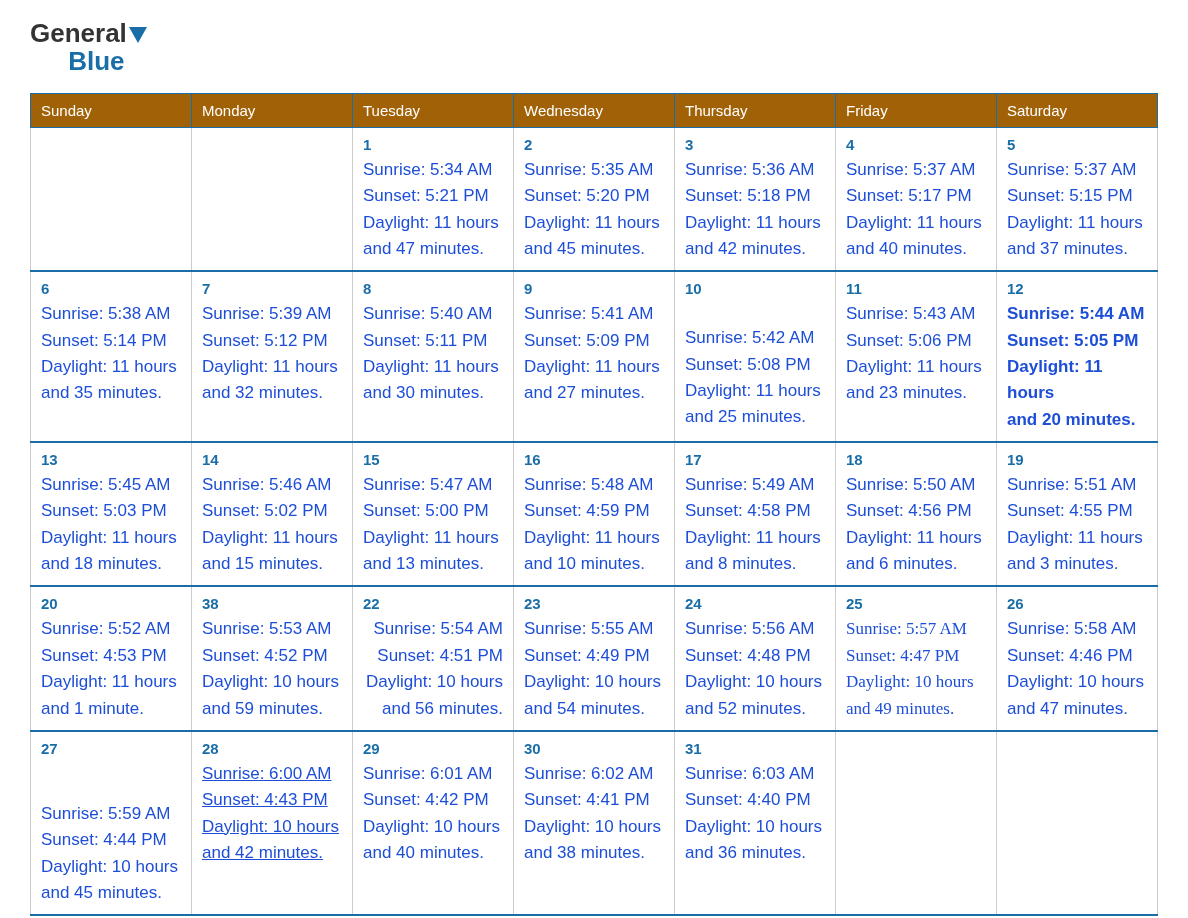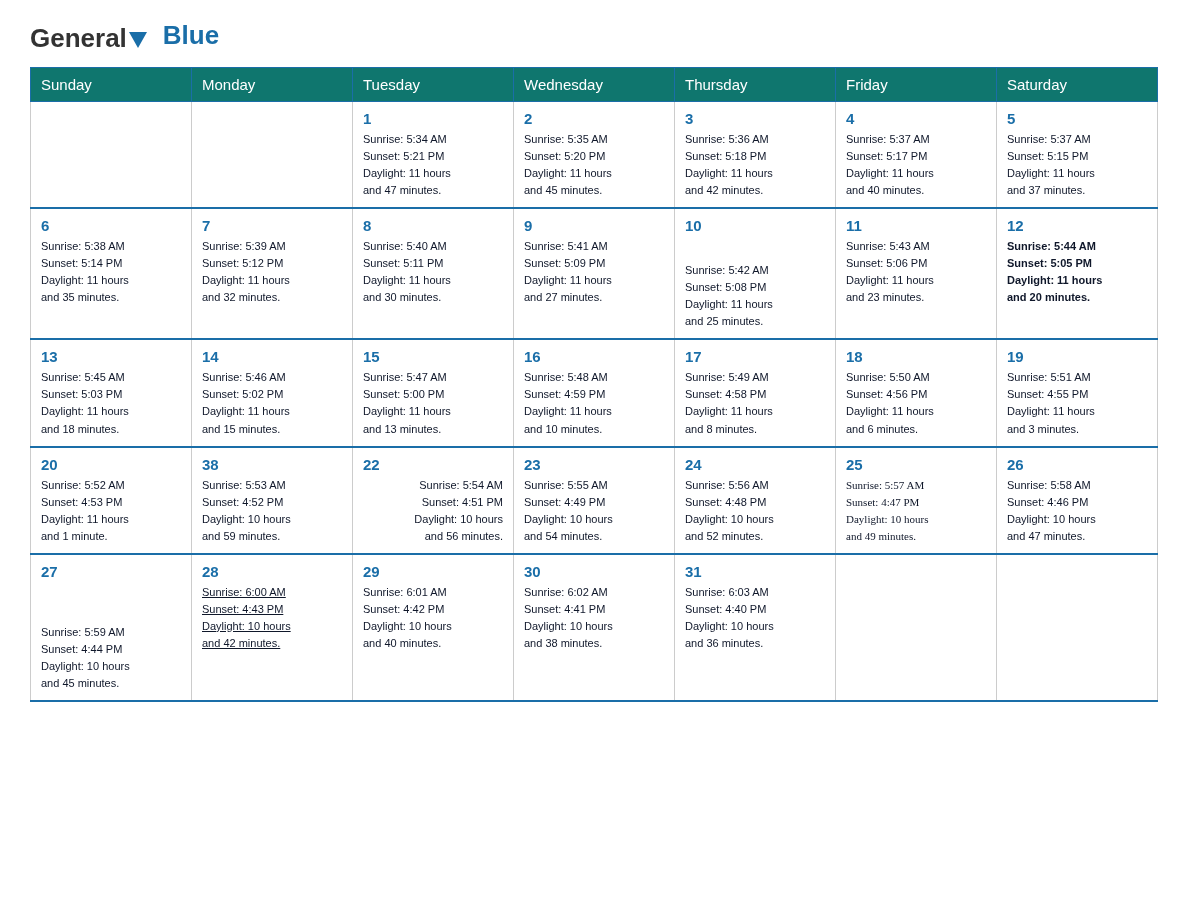--- a/index.html
+++ b/index.html
@@ -11,22 +11,22 @@
       padding: 20px 30px 30px 30px;
     }
     .header {
       display: flex;
       justify-content: space-between;
       align-items: flex-start;
       margin-bottom: 16px;
     }
     .logo {
       display: flex;
-      flex-direction: row;
-      align-items: flex-end;
+      flex-direction: column;
+      align-items: center;
     }
     .logo-text {
       display: flex;
       align-items: flex-end;
       font-size: 26px;
       font-weight: bold;
       color: #333;
       line-height: 1;
     }
     .logo-general { color: #333; }
@@ -53,21 +53,21 @@
       font-size: 22px;
       color: #444;
       margin-top: 4px;
     }
     table {
       width: 100%;
       border-collapse: collapse;
       table-layout: fixed;
     }
     thead tr th {
-      background-color: #0f766e;
+      background-color: #a16207;
       color: #fff;
       padding: 8px 10px;
       font-size: 15px;
       font-weight: normal;
       text-align: left;
       border: 1px solid #1a6ea8;
     }
     tbody tr td {
       vertical-align: top;
       padding: 8px 10px;
@@ -79,22 +79,22 @@
     tbody tr {
       border-bottom: 2px solid #1a6ea8;
     }
     .day-number {
       font-size: 15px;
       font-weight: bold;
       color: #1a6ea8;
       margin-bottom: 4px;
     }
     .day-info {
-      font-size: 11px;
-      color: #0f172a;
+      font-size: 17px;
+      color: #1d4ed8;
       line-height: 1.55;
     }
     .empty-cell {
       background: #fff;
     }
   </style>
 </head>
 <body>
 
 <div class="header">

